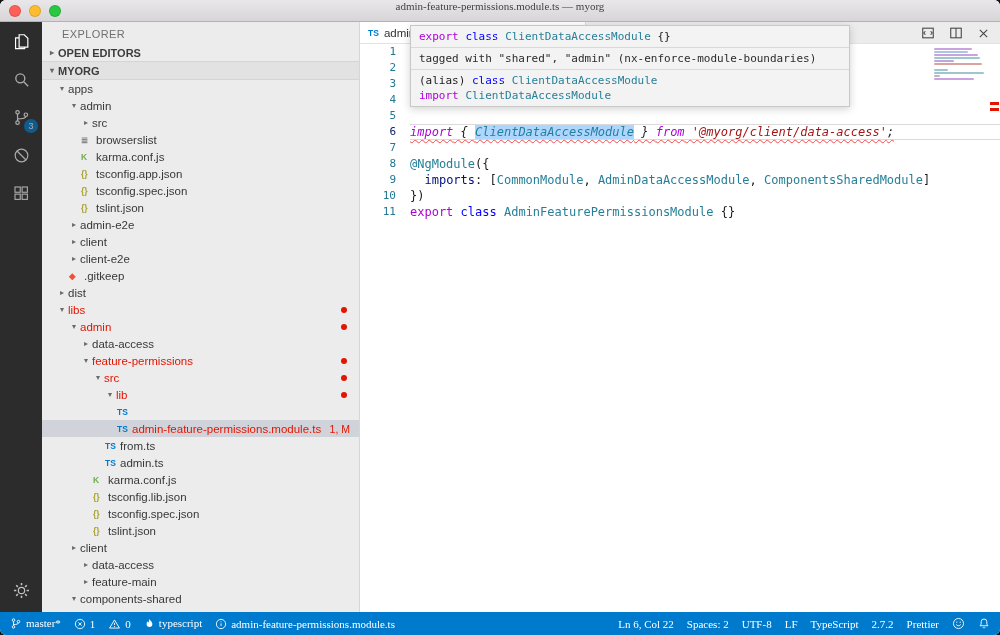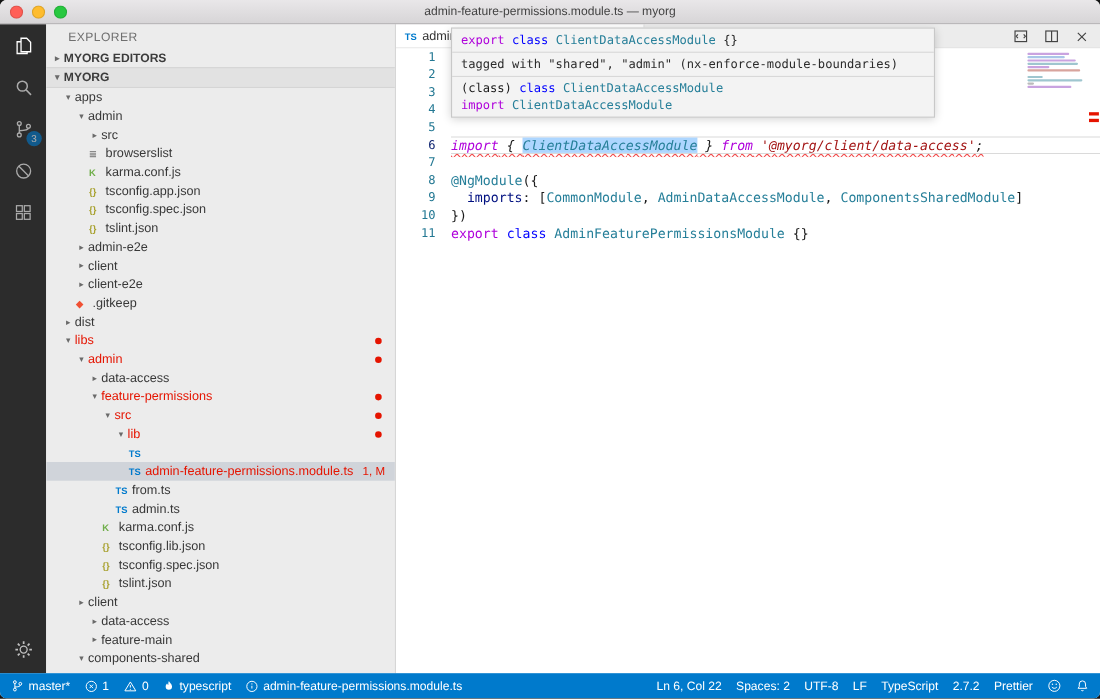--- a/index.html
+++ b/index.html
@@ -3,21 +3,21 @@
 <meta charset="utf-8">
 <style>
   * {margin:0; padding:0; box-sizing:border-box;}
   html,body {width:1000px; height:635px; background:#141414; overflow:hidden;}
   .window {position:relative; width:1000px; height:635px; border-radius:6px; overflow:hidden;
            background:#fff; font-family:"Liberation Sans", sans-serif;}
 
   
   .titlebar {position:absolute; top:0; left:0; right:0; height:22px;
              background:linear-gradient(#e9e7e9,#d7d5d7); border-bottom:1px solid #b3b1b3;
-             display:flex; align-items:center; justify-content:center; z-index:40;}
+             display:flex; justify-content:center; z-index:40;font-family:Liberation Serif, serif;}
   .title-text {font-size:11px; color:#434343;}
   .traffic {position:absolute; left:9px; top:5px; display:flex; gap:8px;}
   .light {width:12px; height:12px; border-radius:50%; border:1px solid rgba(0,0,0,.12);}
   .light.r {background:#ff5f57;} .light.y {background:#febc2e;} .light.g {background:#28c840;}
 
   
   .main {position:absolute; top:22px; bottom:23px; left:0; right:0; display:flex;}
 
   
   .activitybar {width:42px; background:#2c2c2c; position:relative; flex:none;}
@@ -72,21 +72,21 @@
                  border:1px solid #c8c8c8; box-shadow:0 2px 8px rgba(0,0,0,.18); z-index:30;
                  font-family:"DejaVu Sans Mono", monospace; font-size:11px;}
   .hover-sec {padding:3px 8px; border-bottom:1px solid #d8d8d8;}
   .hover-sec:last-child {border-bottom:none;}
   .hover-line {line-height:15px; white-space:pre; color:#2b2b2b;}
 
   
   .statusbar {position:absolute; left:0; right:0; bottom:0; height:23px; background:#007acc; color:#fff;
               display:flex; align-items:center; justify-content:space-between; padding:0 10px; font-size:11px; z-index:40;}
   .sb-group {display:flex; align-items:center; gap:13px;}
-  .sb-item {display:flex; align-items:center; gap:4px; cursor:pointer; white-space:nowrap;}
+  .sb-item {display:flex; gap:4px; cursor:pointer; white-space:nowrap;font-family:Liberation Serif, serif;}
   .sb-ic {display:flex;}
 </style>
 </head>
 <body>
 
 <div class="window">
 
   <div class="titlebar">
     <div class="traffic">
       <span class="light r"></span>
@@ -143,21 +143,21 @@
               <path d="M12 2.5v3M12 18.5v3M2.5 12h3M18.5 12h3M5.3 5.3l2.1 2.1M16.6 16.6l2.1 2.1M5.3 18.7l2.1-2.1M16.6 7.4l2.1-2.1"></path>
             </g>
           </svg>
         </div>
     </div>
 
     <div class="sidebar">
       <div class="sidebar-title">EXPLORER</div>
       <div class="section-header">
         <span class="chev">▸</span>
-        <span>MYORG EDITORS</span>
+        <span>OPEN EDITORS</span>
       </div>
       <div class="section-header root">
         <span class="chev">▾</span>
         <span>MYORG</span>
       </div>
       <div class="tree" id="file-tree">
           <div class="tree-row" style="padding-left: 14px;">
             <span class="chev">▾</span>
             <span class="tlabel">apps</span>
           </div>
@@ -385,21 +385,21 @@
       <div class="ruler-mark" style="top:86px"></div>
 
       <div class="hover-widget">
         <div class="hover-sec">
           <div class="hover-line" id="hover-sig"><span class="tk-kw">export</span><span class="tk-pl"> </span><span class="tk-st">class</span><span class="tk-pl"> </span><span class="tk-cl">ClientDataAccessModule</span><span class="tk-pl"> {}</span></div>
         </div>
         <div class="hover-sec" id="hover-lint">
             <div class="hover-line">tagged with "shared", "admin" (nx-enforce-module-boundaries)</div>
           </div>
         <div class="hover-sec" id="hover-alias">
-            <div class="hover-line"><span class="tk-pl">(class) </span><span class="tk-st">class</span><span class="tk-pl"> </span><span class="tk-cl">ClientDataAccessModule</span></div>
+            <div class="hover-line"><span class="tk-pl">(alias) </span><span class="tk-st">class</span><span class="tk-pl"> </span><span class="tk-cl">ClientDataAccessModule</span></div>
             <div class="hover-line"><span class="tk-kw">import</span><span class="tk-pl"> </span><span class="tk-cl">ClientDataAccessModule</span></div>
           </div>
       </div>
     </div>
   </div>
 
   <div class="statusbar">
     <div class="sb-group" id="sb-left">
         <div class="sb-item">
           <span class="sb-ic">

